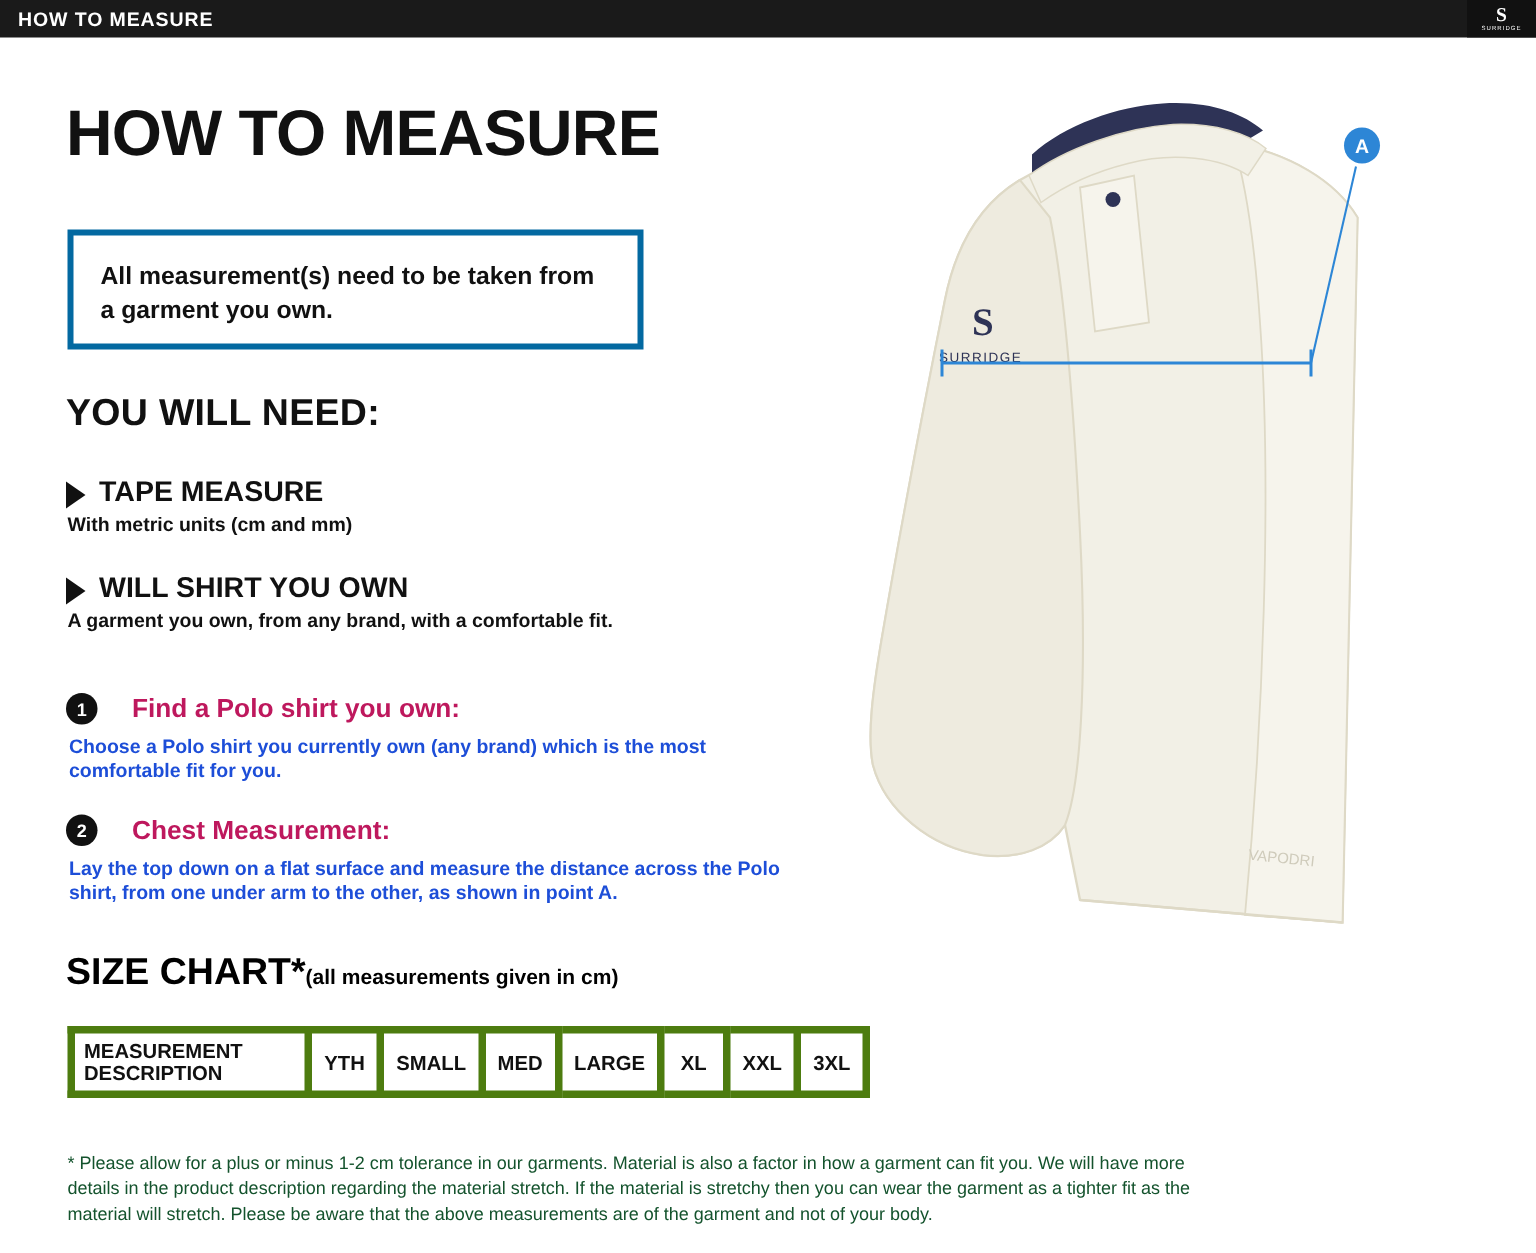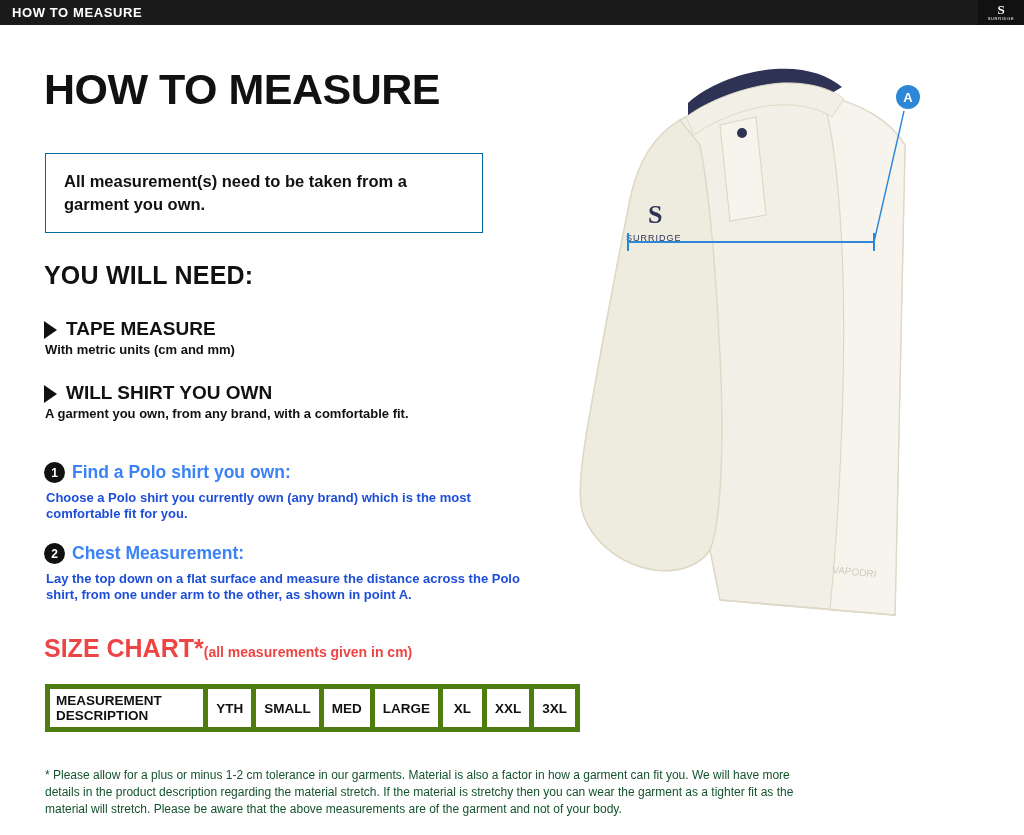--- a/index.html
+++ b/index.html
@@ -78,23 +78,23 @@
     font-size: 43px;
     font-weight: bold;
     color: #111111;
     letter-spacing: -0.5px;
   }
 
   .notice {
     position: absolute;
     left: 45px;
     top: 128px;
-    width: 438px;
+    width: 384px;
     height: 80px;
-    border: 1px solid #0369a1;
+    border: 4px solid #0369a1;
     padding: 16px 18px;
   }
   .notice p {
     margin: 0;
     font-size: 16.5px;
     font-weight: bold;
     line-height: 23px;
     color: #111111;
   }
 
@@ -148,25 +148,25 @@
     background: #111111;
     color: #ffffff;
     font-size: 12px;
     font-weight: bold;
     display: flex;
     align-items: center;
     justify-content: center;
   }
   .step .step-title {
     position: absolute;
-    left: 28px;
+    left: 44px;
     top: 0px;
     font-size: 17.5px;
     font-weight: bold;
-    color: #3b82f6;
+    color: #be185d;
     white-space: nowrap;
   }
   .step .step-body {
     position: absolute;
     left: 2px;
     top: 28px;
     width: 500px;
     font-size: 13px;
     font-weight: bold;
     line-height: 16px;
@@ -174,21 +174,21 @@
   }
   #step-0 { top: 437px; }
   #step-1 { top: 518px; }
 
   .h3 {
     position: absolute;
     left: 44px;
     top: 609px;
     font-size: 25px;
     font-weight: bold;
-    color: #ef4444;
+    color: #000000;
   }
   .h3 .sub {
     font-size: 14px;
     font-weight: bold;
   }
 
   
   table.sizechart {
     position: absolute;
     left: 45px;

